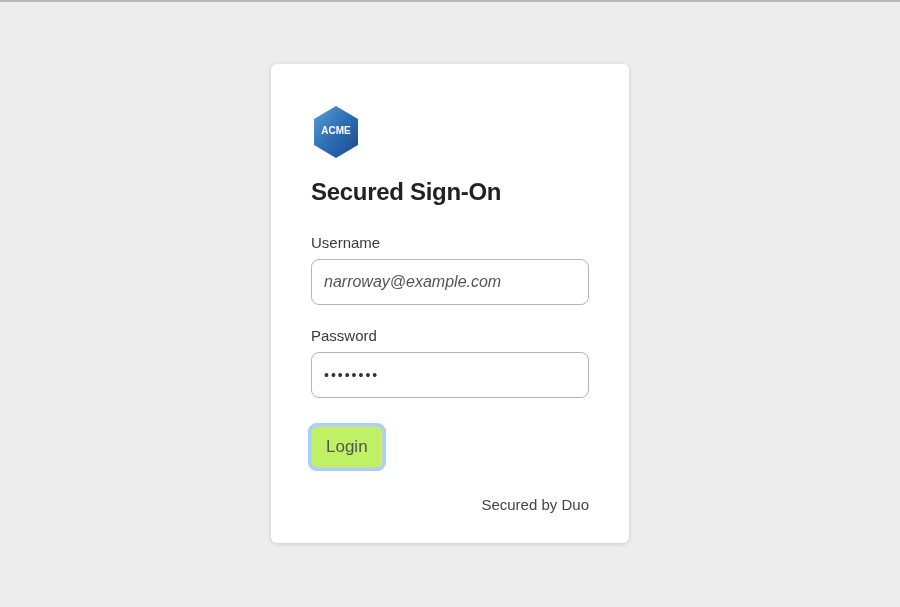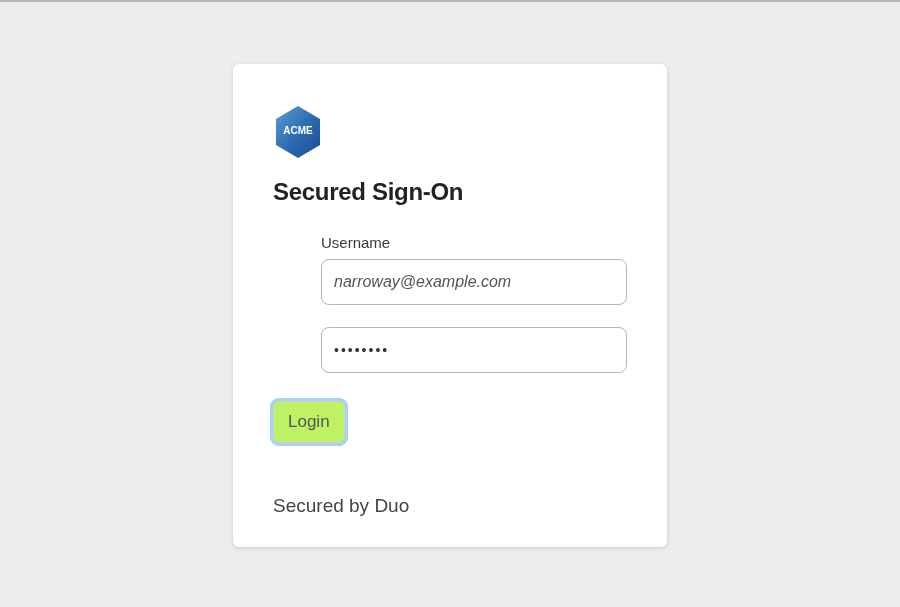--- a/index.html
+++ b/index.html
@@ -12,41 +12,40 @@
       height: 607px;
       background: #ededed;
       font-family: "Helvetica Neue", Helvetica, Arial, sans-serif;
       border-top: 2px solid #b8b8b8;
       display: flex;
       justify-content: center;
       align-items: flex-start;
       padding-top: 62px;
     }
     .card {
-      width: 434px;
+      width: 358px;
       background: #ffffff;
       border-radius: 6px;
       box-shadow: 0 1px 4px rgba(0,0,0,0.15);
       padding: 40px 40px 30px 40px;
     }
     .logo {
       width: 50px;
       height: 56px;
       margin-bottom: 18px;
     }
     .title {
       font-size: 24px;
       font-weight: 700;
       color: #222;
       letter-spacing: -0.3px;
       margin-bottom: 28px;
     }
     .field-group {
       margin-bottom: 22px;
-      margin-left: 48px;
     }
     .field-label {
       display: block;
       font-size: 15px;
       color: #3a3a3a;
       margin-bottom: 8px;
       font-weight: 400;
     }
     .text-input {
       width: 100%;
@@ -76,23 +75,24 @@
       font-size: 17px;
       color: #555;
       cursor: pointer;
       font-family: inherit;
       outline: 3px solid #a9d1f5;
       outline-offset: 0;
       box-shadow: 0 0 0 3px #a9d1f5;
       margin-top: 6px;
     }
     .footer-text {
-      font-size: 19px;
+      text-align: right;
+      font-size: 15px;
       color: #444;
-      margin-top: 52px;
+      margin-top: 28px;
     }
   </style>
 </head>
 <body>
 
 <div class="card">
   <div class="logo">
     <svg viewBox="0 0 50 56" width="50" height="56">
       <defs>
         <linearGradient id="hexgrad" x1="0%" y1="0%" x2="100%" y2="100%">
@@ -107,19 +107,20 @@
   </div>
 
   <h1 class="title">Secured Sign-On</h1>
 
   <div class="field-group">
     <label class="field-label">Username</label>
     <input type="text" class="text-input username" value="narroway@example.com" style="">
   </div>
 
   <div class="field-group">
+    <label class="field-label">Password</label>
     <input type="text" class="text-input password-input" value="••••••••" style="">
   </div>
 
   <button class="login-button">Login</button>
 
   <div class="footer-text">Secured by Duo</div>
 </div>
 
 </body></html>

